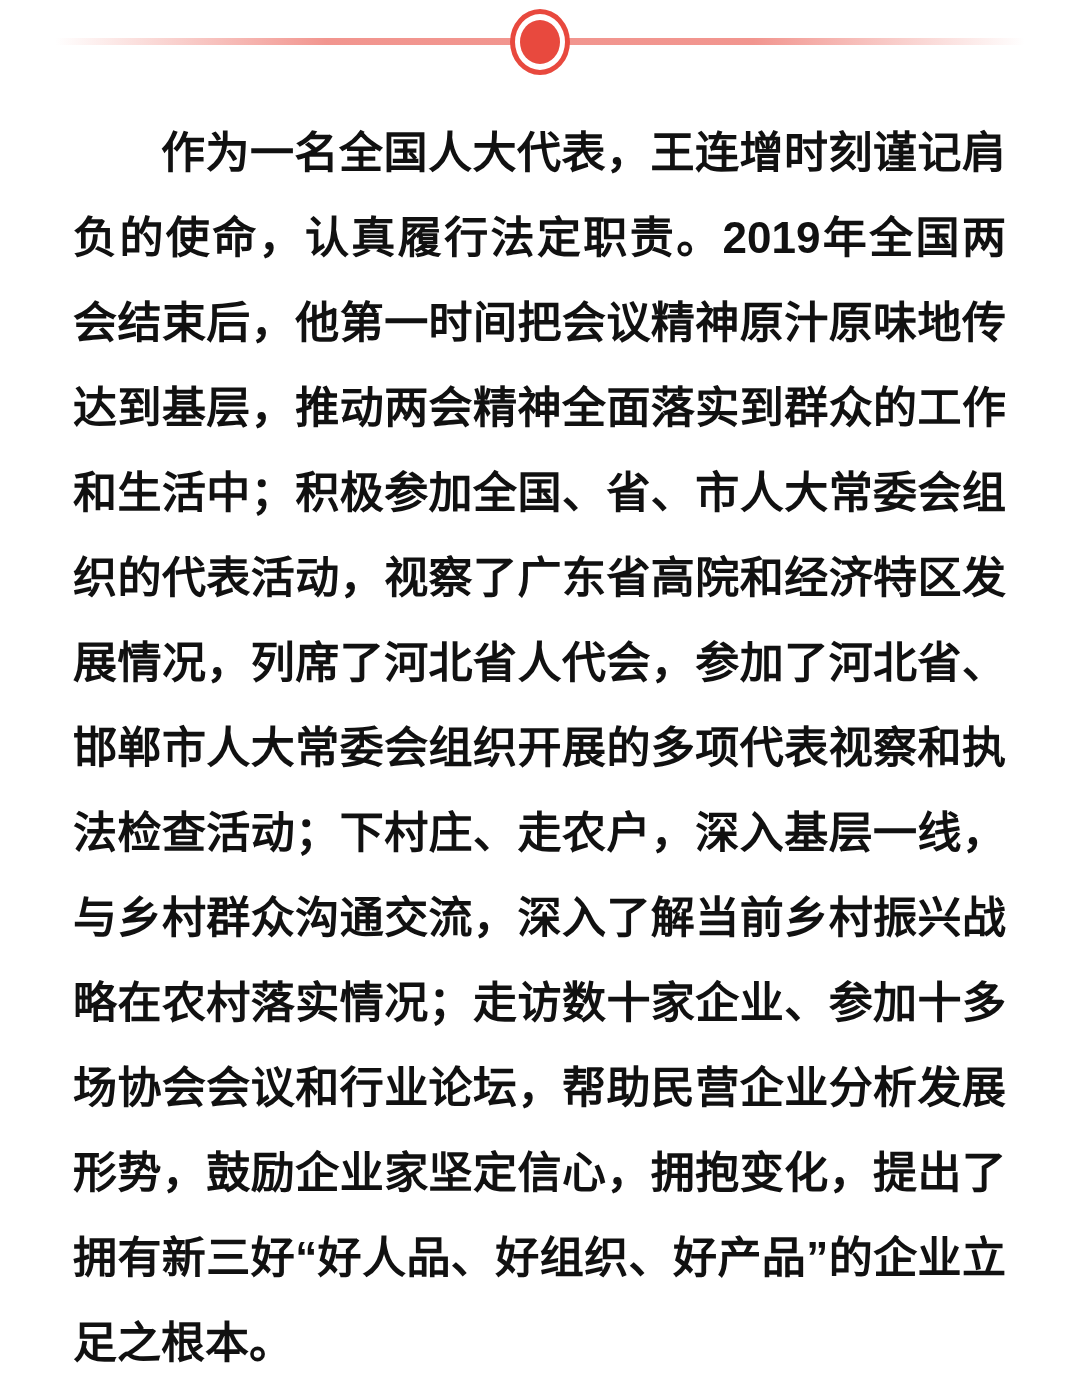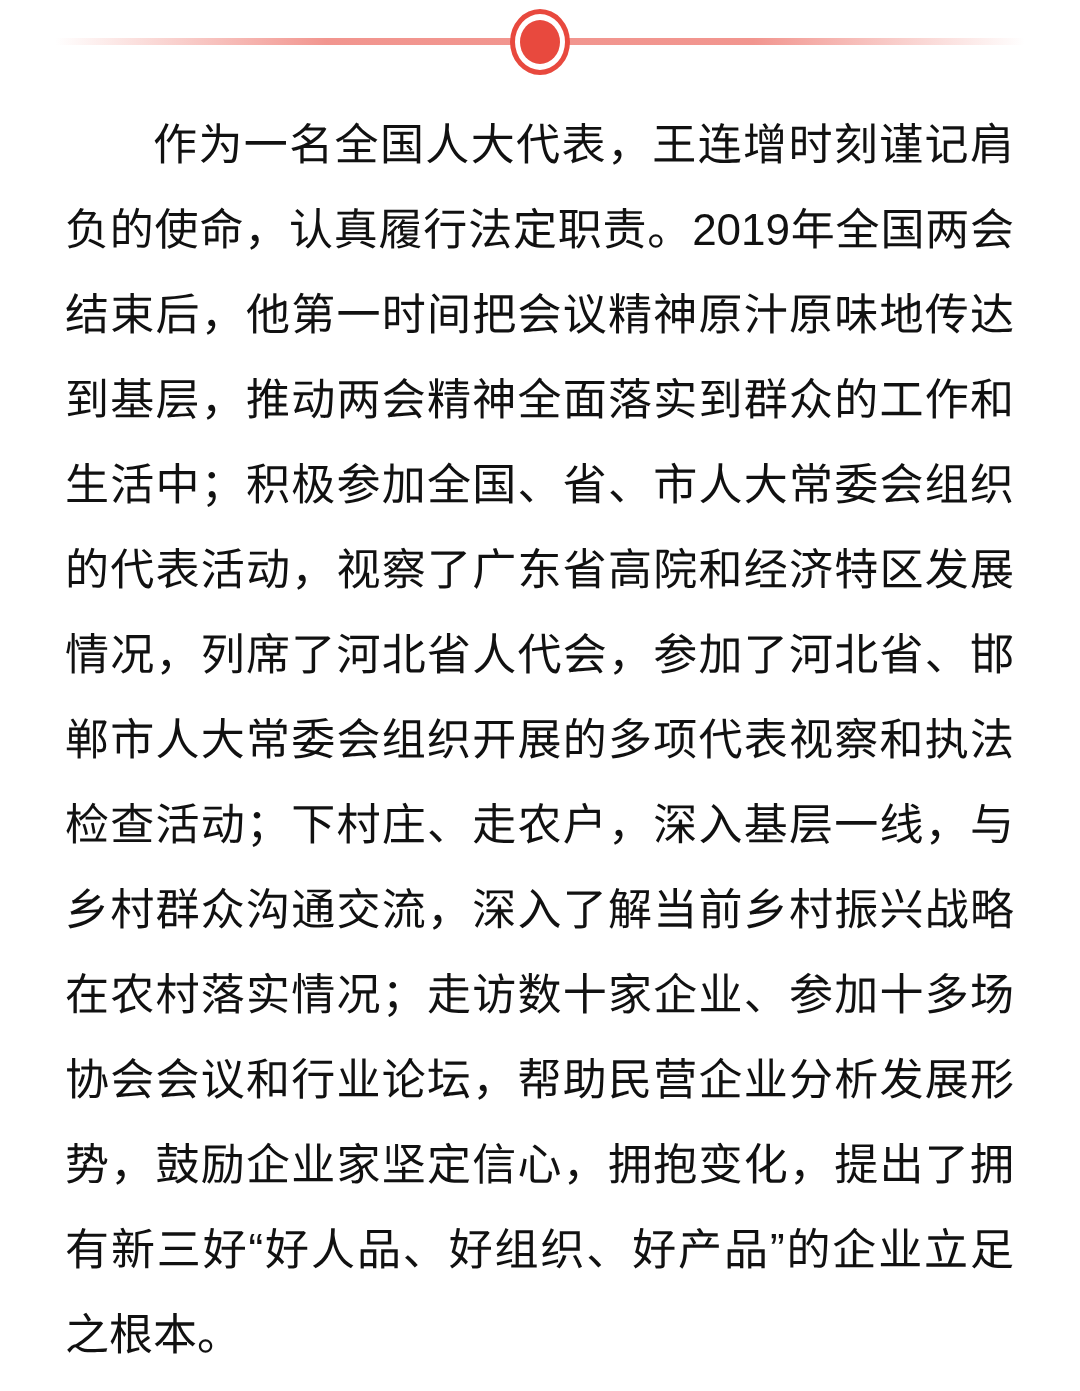--- a/index.html
+++ b/index.html
@@ -57,24 +57,24 @@
     height: 44px;
     border-radius: 50%;
     background: #e8493e;
   }
 
   
   .article {
     padding: 0 58px 40px 57px;
   }
   .body-text {
-    margin: 8px;
+    margin: 16px;
     font-size: 44px;
     line-height: 85px;
-    font-weight: 400;
+    font-weight: 700;
     color: #111111;
     text-align: justify;
     text-justify: inter-ideograph;
     text-indent: 2em;
     word-break: break-all;
   }
 </style>
 </head>
 <body>
 

